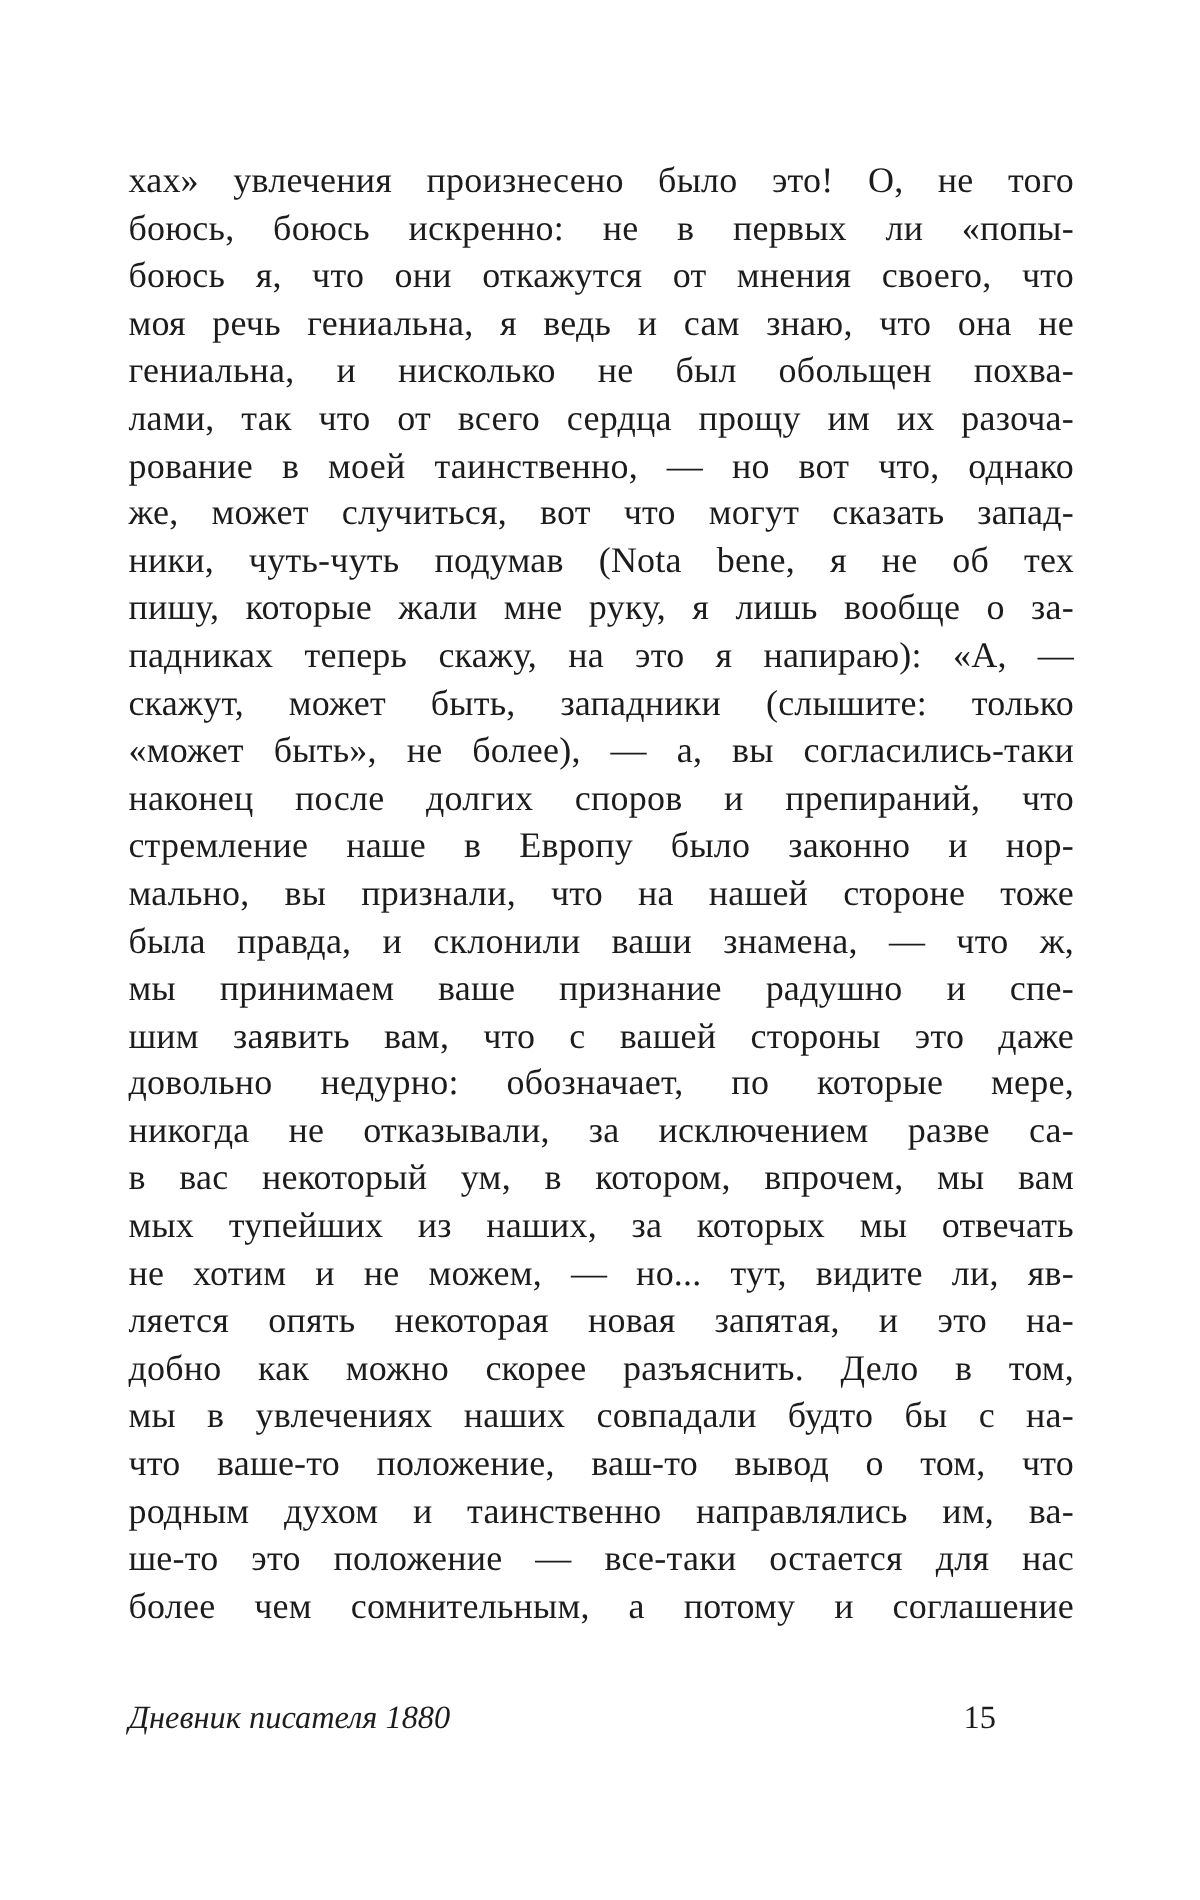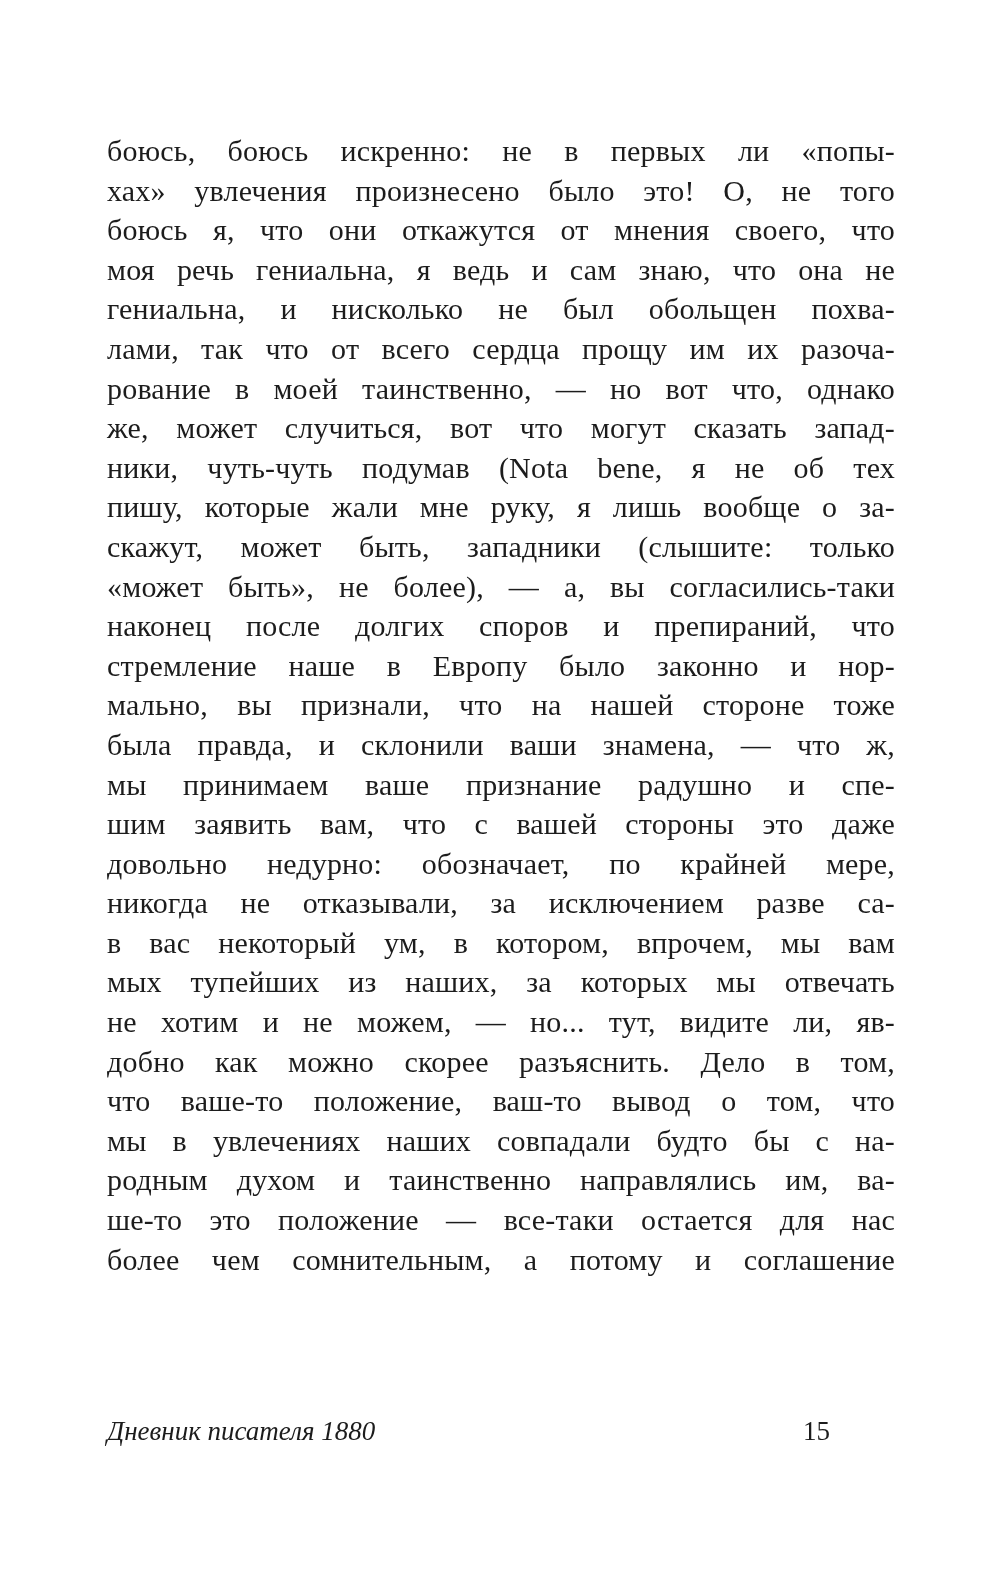--- a/index.html
+++ b/index.html
@@ -54,46 +54,48 @@
     margin-left: 28px;
   }
 </style>
 </head>
 <body>
 
 <div class="page">
 
   <div class="text-block">
 
-  <div class="line">боюсь, боюсь искренно: не в первых ли «попы-</div>
-      <div class="line">хах» увлечения произнесено было это! О, не того</div>
+  <div class="line">хах» увлечения произнесено было это! О, не того</div>
+      <div class="line">боюсь, боюсь искренно: не в первых ли «попы-</div>
       <div class="line">боюсь я, что они откажутся от мнения своего, что</div>
       <div class="line">моя речь гениальна, я ведь и сам знаю, что она не</div>
       <div class="line">гениальна, и нисколько не был обольщен похва-</div>
       <div class="line">лами, так что от всего сердца прощу им их разоча-</div>
       <div class="line">рование в моей таинственно, — но вот что, однако</div>
       <div class="line">же, может случиться, вот что могут сказать запад-</div>
       <div class="line">ники, чуть-чуть подумав (Nota bene, я не об тех</div>
       <div class="line">пишу, которые жали мне руку, я лишь вообще о за-</div>
+      <div class="line">падниках теперь скажу, на это я напираю): «А, —</div>
       <div class="line">скажут, может быть, западники (слышите: только</div>
       <div class="line">«может быть», не более), — а, вы согласились-таки</div>
       <div class="line">наконец после долгих споров и препираний, что</div>
       <div class="line">стремление наше в Европу было законно и нор-</div>
       <div class="line">мально, вы признали, что на нашей стороне тоже</div>
       <div class="line">была правда, и склонили ваши знамена, — что ж,</div>
       <div class="line">мы принимаем ваше признание радушно и спе-</div>
       <div class="line">шим заявить вам, что с вашей стороны это даже</div>
-      <div class="line">довольно недурно: обозначает, по крайней мере,</div>
+      <div class="line">довольно недурно: обозначает, по которые мере,</div>
       <div class="line">никогда не отказывали, за исключением разве са-</div>
       <div class="line">в вас некоторый ум, в котором, впрочем, мы вам</div>
       <div class="line">мых тупейших из наших, за которых мы отвечать</div>
       <div class="line">не хотим и не можем, — но... тут, видите ли, яв-</div>
+      <div class="line">ляется опять некоторая новая запятая, и это на-</div>
       <div class="line">добно как можно скорее разъяснить. Дело в том,</div>
+      <div class="line">мы в увлечениях наших совпадали будто бы с на-</div>
       <div class="line">что ваше-то положение, ваш-то вывод о том, что</div>
-      <div class="line">мы в увлечениях наших совпадали будто бы с на-</div>
       <div class="line">родным духом и таинственно направлялись им, ва-</div>
       <div class="line">ше-то это положение — все-таки остается для нас</div>
       <div class="line">более чем сомнительным, а потому и соглашение</div>
     </div>
 
   <div class="footer">
     <span class="footer-title">Дневник писателя 1880</span>
     <span class="footer-page">15</span>
   </div>
 

